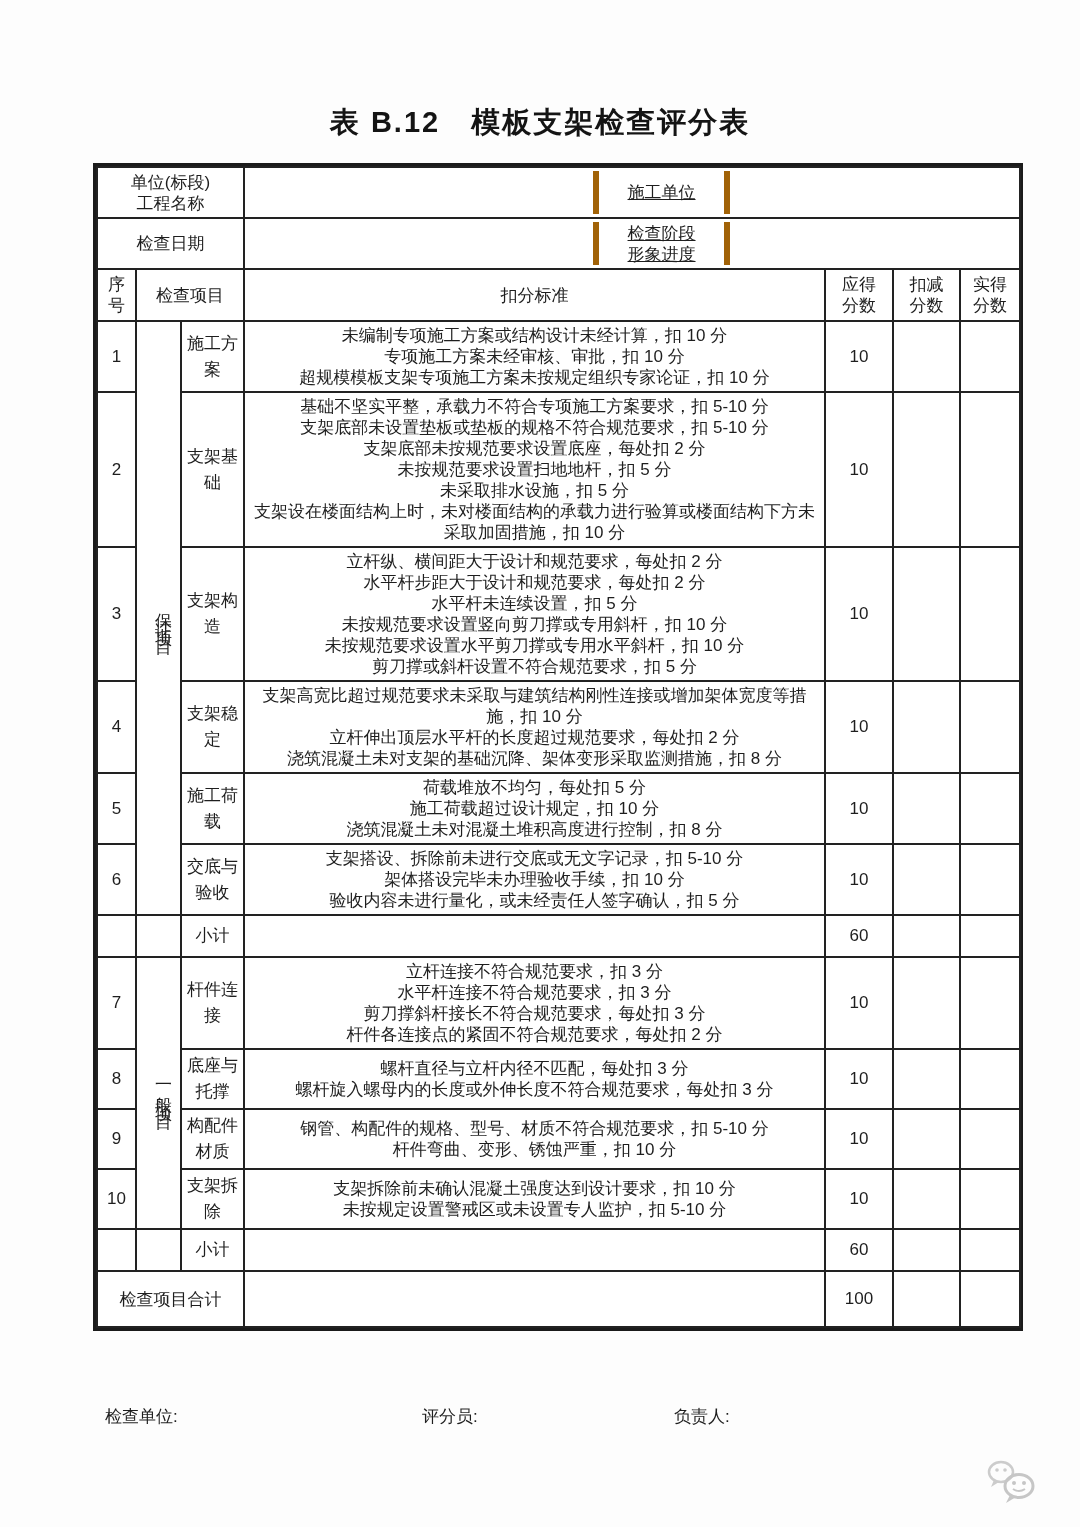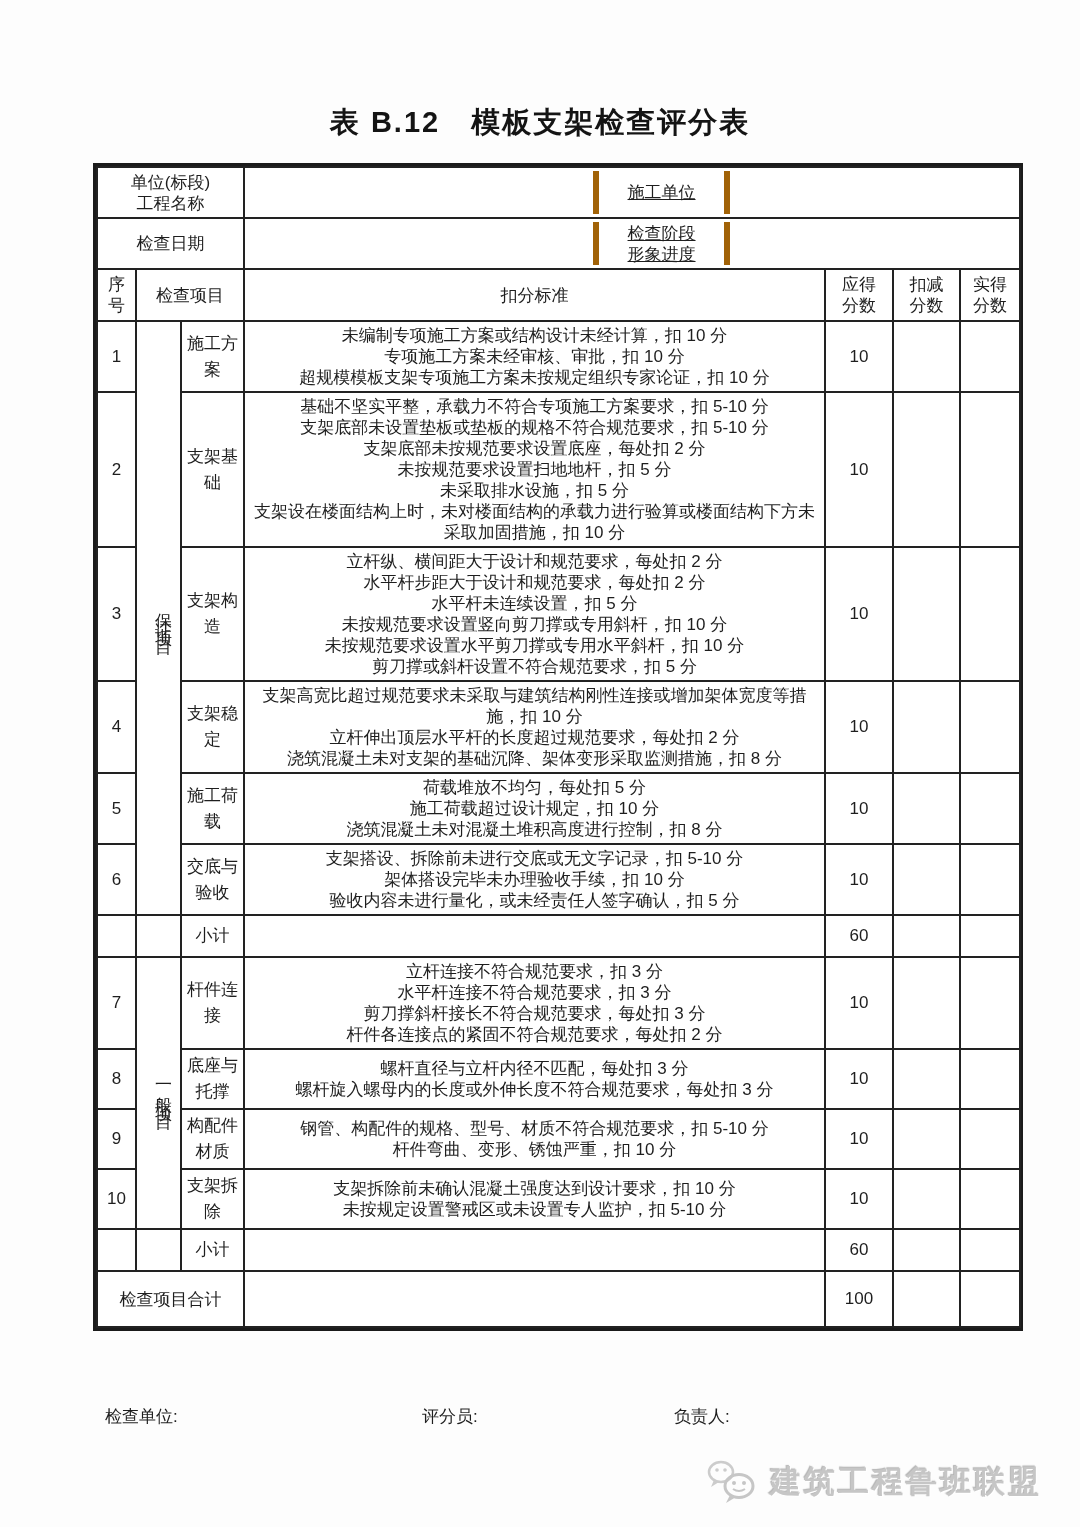--- a/index.html
+++ b/index.html
@@ -284,14 +284,13 @@
       <path d="M8 22 L5 29 L13 24 Z" fill="#cccccc"></path>
       <circle cx="11" cy="12" r="1.8" fill="#cccccc"></circle>
       <circle cx="19" cy="12" r="1.8" fill="#cccccc"></circle>
       <ellipse cx="33" cy="28" rx="14" ry="11.5" fill="none" stroke="#c6c6c6" stroke-width="3"></ellipse>
       <path d="M24 37 L20 45 L30 39 Z" fill="#c6c6c6"></path>
       <circle cx="28" cy="25" r="2" fill="#c6c6c6"></circle>
       <circle cx="38" cy="25" r="2" fill="#c6c6c6"></circle>
       <path d="M27 31 Q33 35 39 31" fill="none" stroke="#c6c6c6" stroke-width="2"></path>
     </svg>
   </span>
-  <span>建筑工程鲁班联盟</span>
 </div>
 
 </body></html>

